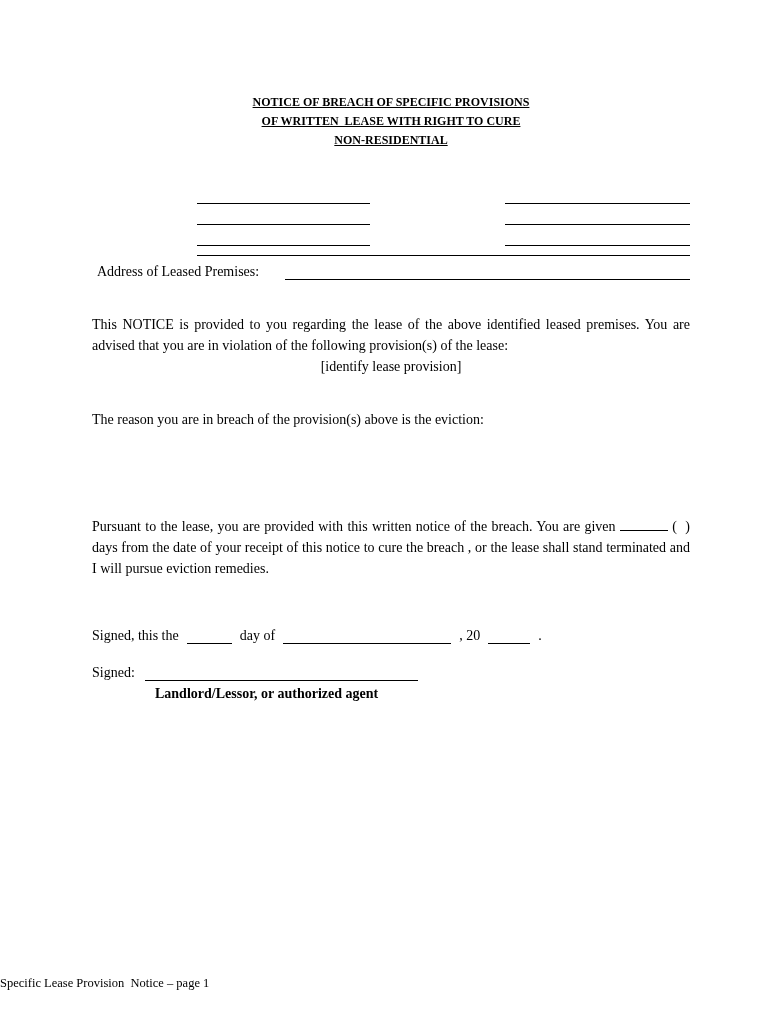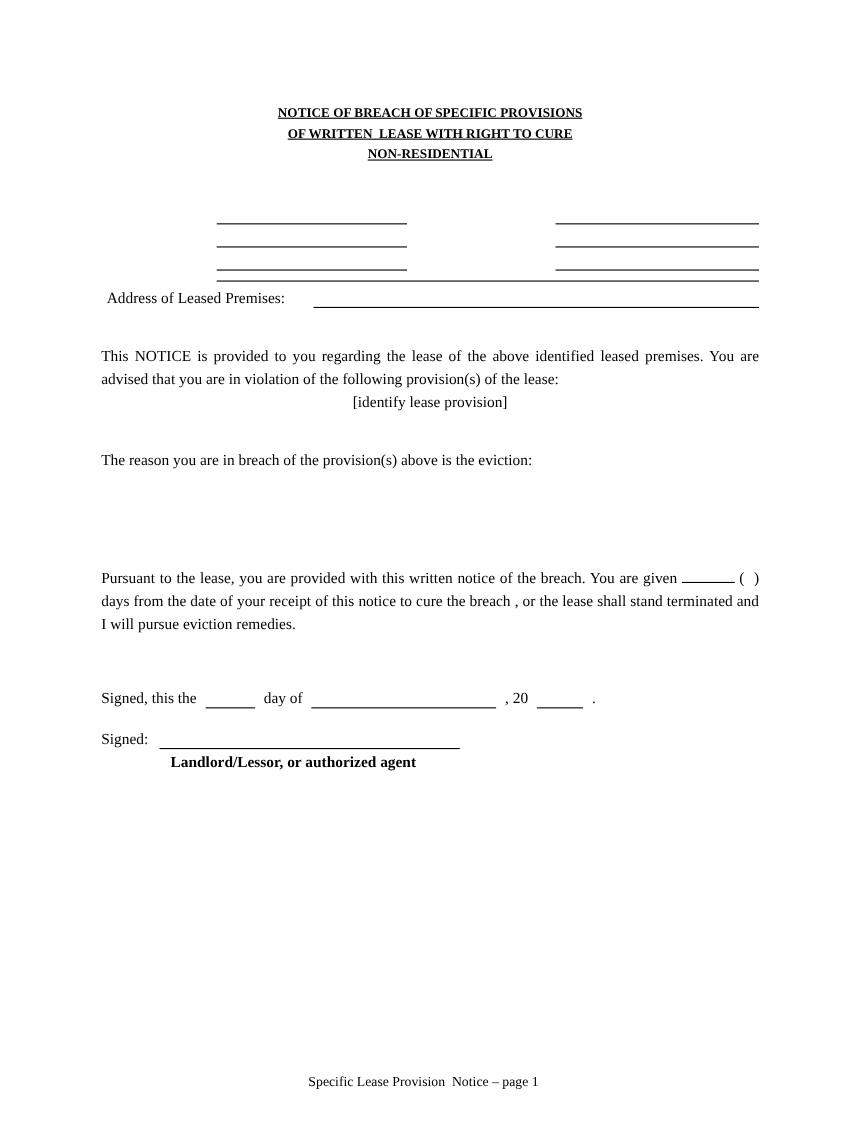--- a/index.html
+++ b/index.html
@@ -52,21 +52,21 @@
   .b-day   { width: 45px; }
   .b-month { width: 168px; }
   .b-year  { width: 42px; }
   .sig-row { margin-top: 14px; display: flex; align-items: flex-end; height: 21px; column-gap: 10px; }
   .b-sign  { width: 273px; }
   .agent   { margin: 2px 0 0 63px; line-height: 21px; font-weight: bold; }
 
   
   .footer {
     position: absolute; left: 0; right: 0; bottom: 33px;
-    text-align: center; font-size: 12.5px; white-space: pre;
+    font-size: 12.5px; white-space: pre;
   }
 </style>
 </head>
 <body>
 
 <div class="page">
   <div class="content">
 
     <div class="title">
       <div><span class="tline">NOTICE OF BREACH OF SPECIFIC PROVISIONS</span></div>

